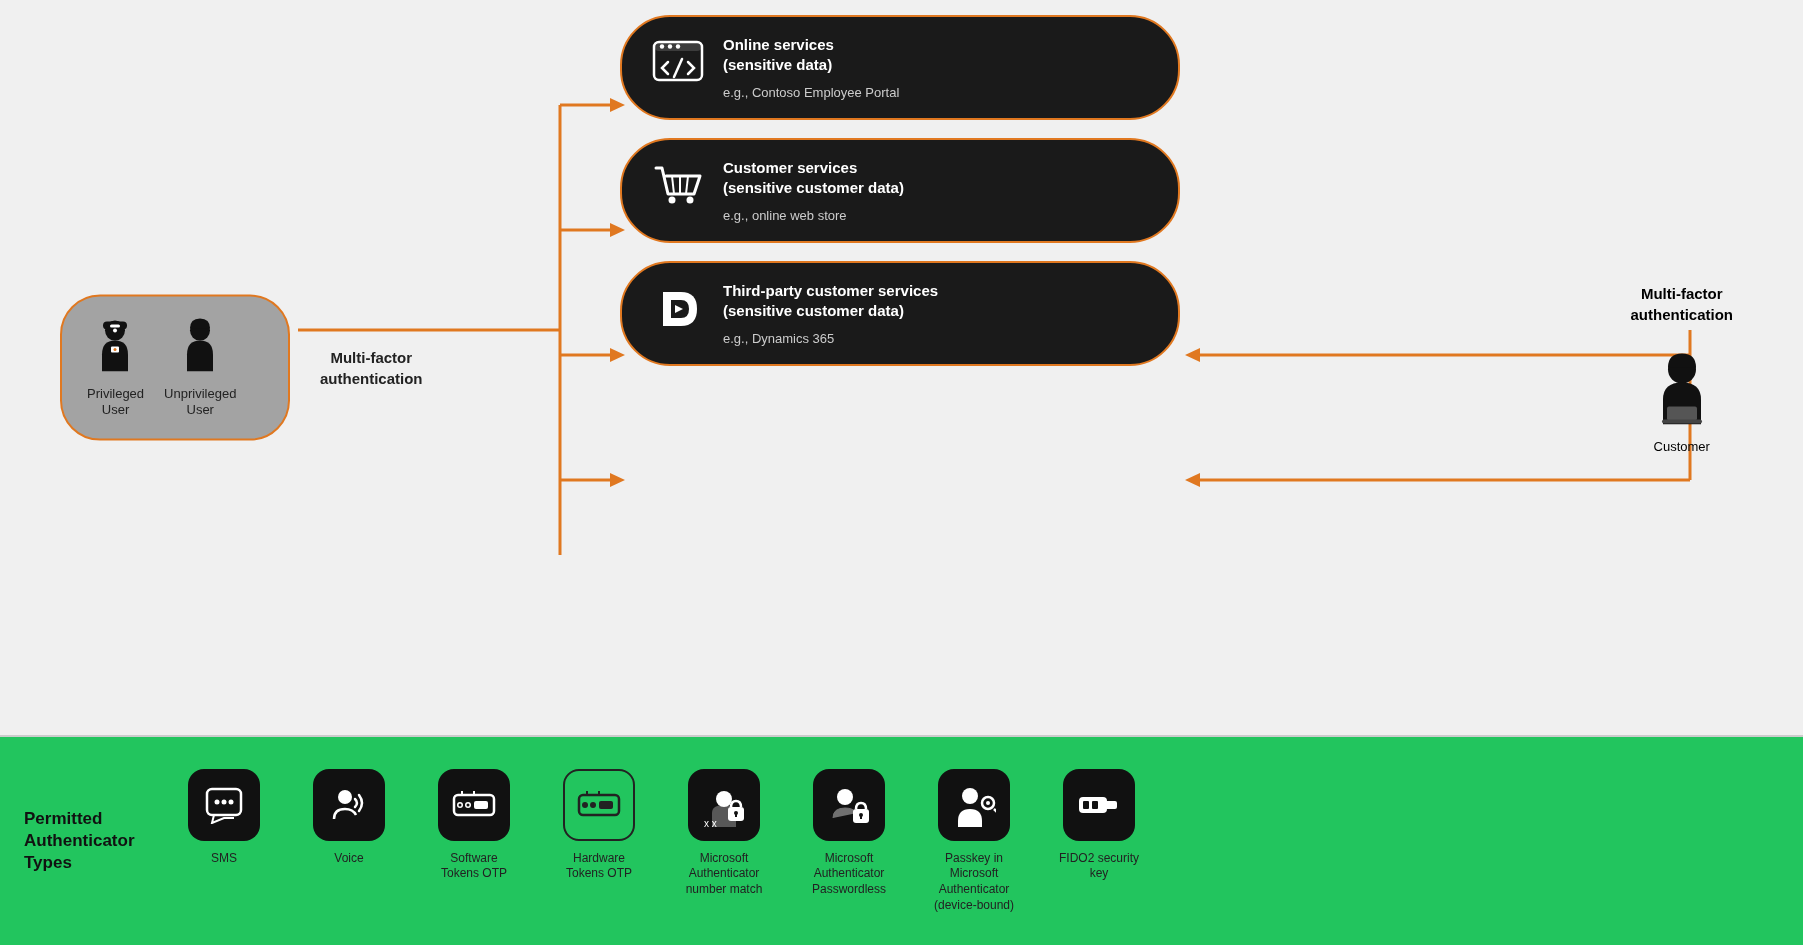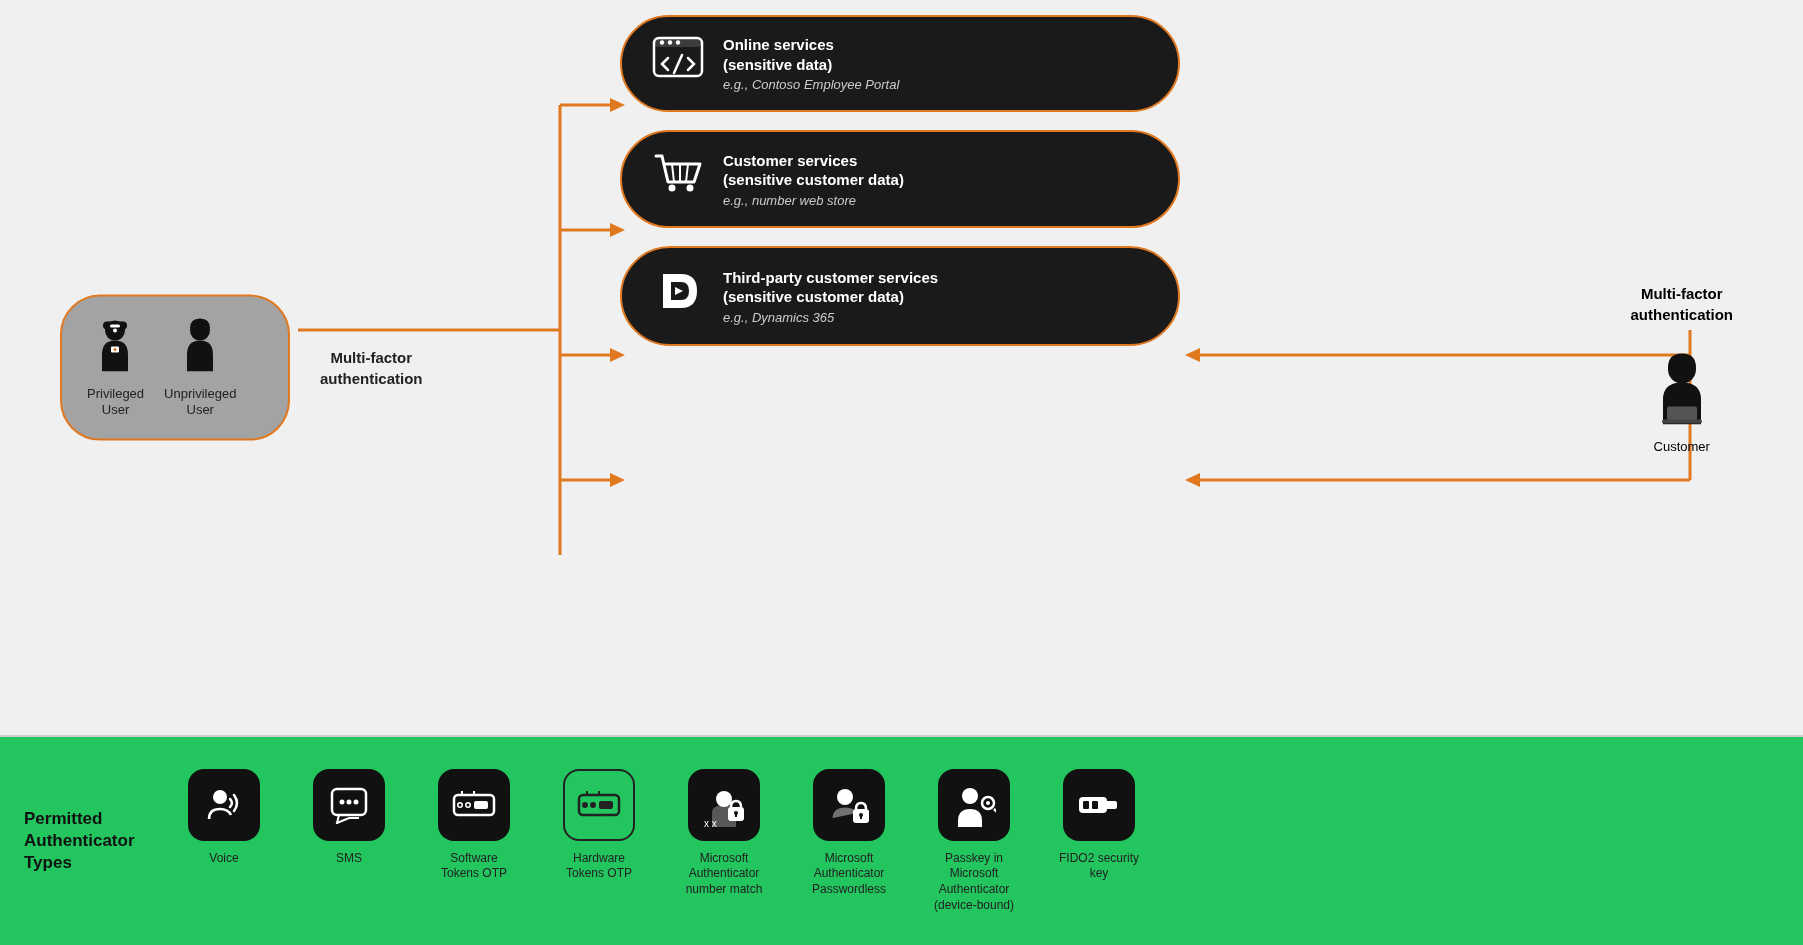--- a/index.html
+++ b/index.html
@@ -110,22 +110,21 @@
 
     .service-title {
       font-size: 15px;
       font-weight: 700;
       line-height: 1.3;
     }
 
     .service-subtitle {
       font-size: 13px;
       color: #ccc;
-      margin-top: 3px;
-      font-style: italic;
+      margin-top: 11px;
     }
 
     .customer-label {
       font-size: 13px;
       font-weight: 500;
     }
 
     .mfa-label-right {
       font-size: 15px;
       font-weight: 700;
@@ -305,21 +304,21 @@
             <path d="M4 6 L10 6 L16 32 L42 32 L48 14 L14 14" stroke="white" stroke-width="3" fill="none" stroke-linecap="round" stroke-linejoin="round"></path>
             <line x1="20" y1="14" x2="22" y2="32" stroke="white" stroke-width="2"></line>
             <line x1="28" y1="14" x2="28" y2="32" stroke="white" stroke-width="2"></line>
             <line x1="36" y1="14" x2="34" y2="32" stroke="white" stroke-width="2"></line>
             <circle cx="20" cy="38" r="3.5" fill="white"></circle>
             <circle cx="38" cy="38" r="3.5" fill="white"></circle>
           </svg>
         </div>
         <div class="service-text">
           <div class="service-title">Customer services<br>(sensitive customer data)</div>
-          <div class="service-subtitle">e.g., number web store</div>
+          <div class="service-subtitle">e.g., online web store</div>
         </div>
       </div>
 
       <div class="service-box">
         <div class="service-icon">
           <svg width="50" height="50" viewBox="0 0 50 50" fill="white">
 
             <path d="M10 8 L10 42 L28 42 Q44 42 44 25 Q44 8 28 8 Z" fill="white"></path>
             <path d="M18 16 L28 16 Q36 16 36 25 Q36 34 28 34 L18 34 Z" fill="#1a1a1a"></path>
             <path d="M22 21 L30 25 L22 29 Z" fill="white"></path>
@@ -354,45 +353,45 @@
   </div>
 
   <div class="bottom-section">
     <div class="permitted-label">
       <span>Permitted</span><br>
       <span>Authenticator</span><br>
       <span>Types</span>
     </div>
 
     <div class="auth-types">
-
-      <div class="auth-item">
-        <div class="auth-icon-box">
-          <svg width="40" height="40" viewBox="0 0 40 40" fill="white">
-
-            <circle cx="16" cy="12" r="7" fill="white"></circle>
-            <path d="M5 34 Q5 24 16 24 Q24 24 27 30" stroke="white" stroke-width="2.5" fill="none"></path>
-            <path d="M26 14 Q30 18 26 22" stroke="white" stroke-width="2.5" fill="none" stroke-linecap="round"></path>
-            <path d="M30 10 Q36 18 30 26" stroke="white" stroke-width="2.5" fill="none" stroke-linecap="round"></path>
-          </svg>
-        </div>
-        <span class="auth-label">Voice</span>
-      </div>
 
       <div class="auth-item">
         <div class="auth-icon-box">
           <svg width="40" height="38" viewBox="0 0 40 38" fill="white">
             <rect x="3" y="3" width="34" height="26" rx="5" stroke="white" stroke-width="2.5" fill="none"></rect>
             <circle cx="13" cy="16" r="2.5" fill="white"></circle>
             <circle cx="20" cy="16" r="2.5" fill="white"></circle>
             <circle cx="27" cy="16" r="2.5" fill="white"></circle>
             <path d="M10 29 L8 37 L20 32 L30 32" stroke="white" stroke-width="2" fill="none"></path>
           </svg>
         </div>
         <span class="auth-label">SMS</span>
+      </div>
+
+      <div class="auth-item">
+        <div class="auth-icon-box">
+          <svg width="40" height="40" viewBox="0 0 40 40" fill="white">
+
+            <circle cx="16" cy="12" r="7" fill="white"></circle>
+            <path d="M5 34 Q5 24 16 24 Q24 24 27 30" stroke="white" stroke-width="2.5" fill="none"></path>
+            <path d="M26 14 Q30 18 26 22" stroke="white" stroke-width="2.5" fill="none" stroke-linecap="round"></path>
+            <path d="M30 10 Q36 18 30 26" stroke="white" stroke-width="2.5" fill="none" stroke-linecap="round"></path>
+          </svg>
+        </div>
+        <span class="auth-label">Voice</span>
       </div>
 
       <div class="auth-item">
         <div class="auth-icon-box">
           <svg width="44" height="36" viewBox="0 0 44 36" fill="white">
             <rect x="2" y="8" width="40" height="20" rx="4" stroke="white" stroke-width="2.5" fill="none"></rect>
             <circle cx="8" cy="18" r="3" fill="white"></circle>
             <circle cx="8" cy="18" r="1.5" fill="#111"></circle>
             <circle cx="16" cy="18" r="3" fill="white"></circle>
             <circle cx="16" cy="18" r="1.5" fill="#111"></circle>

